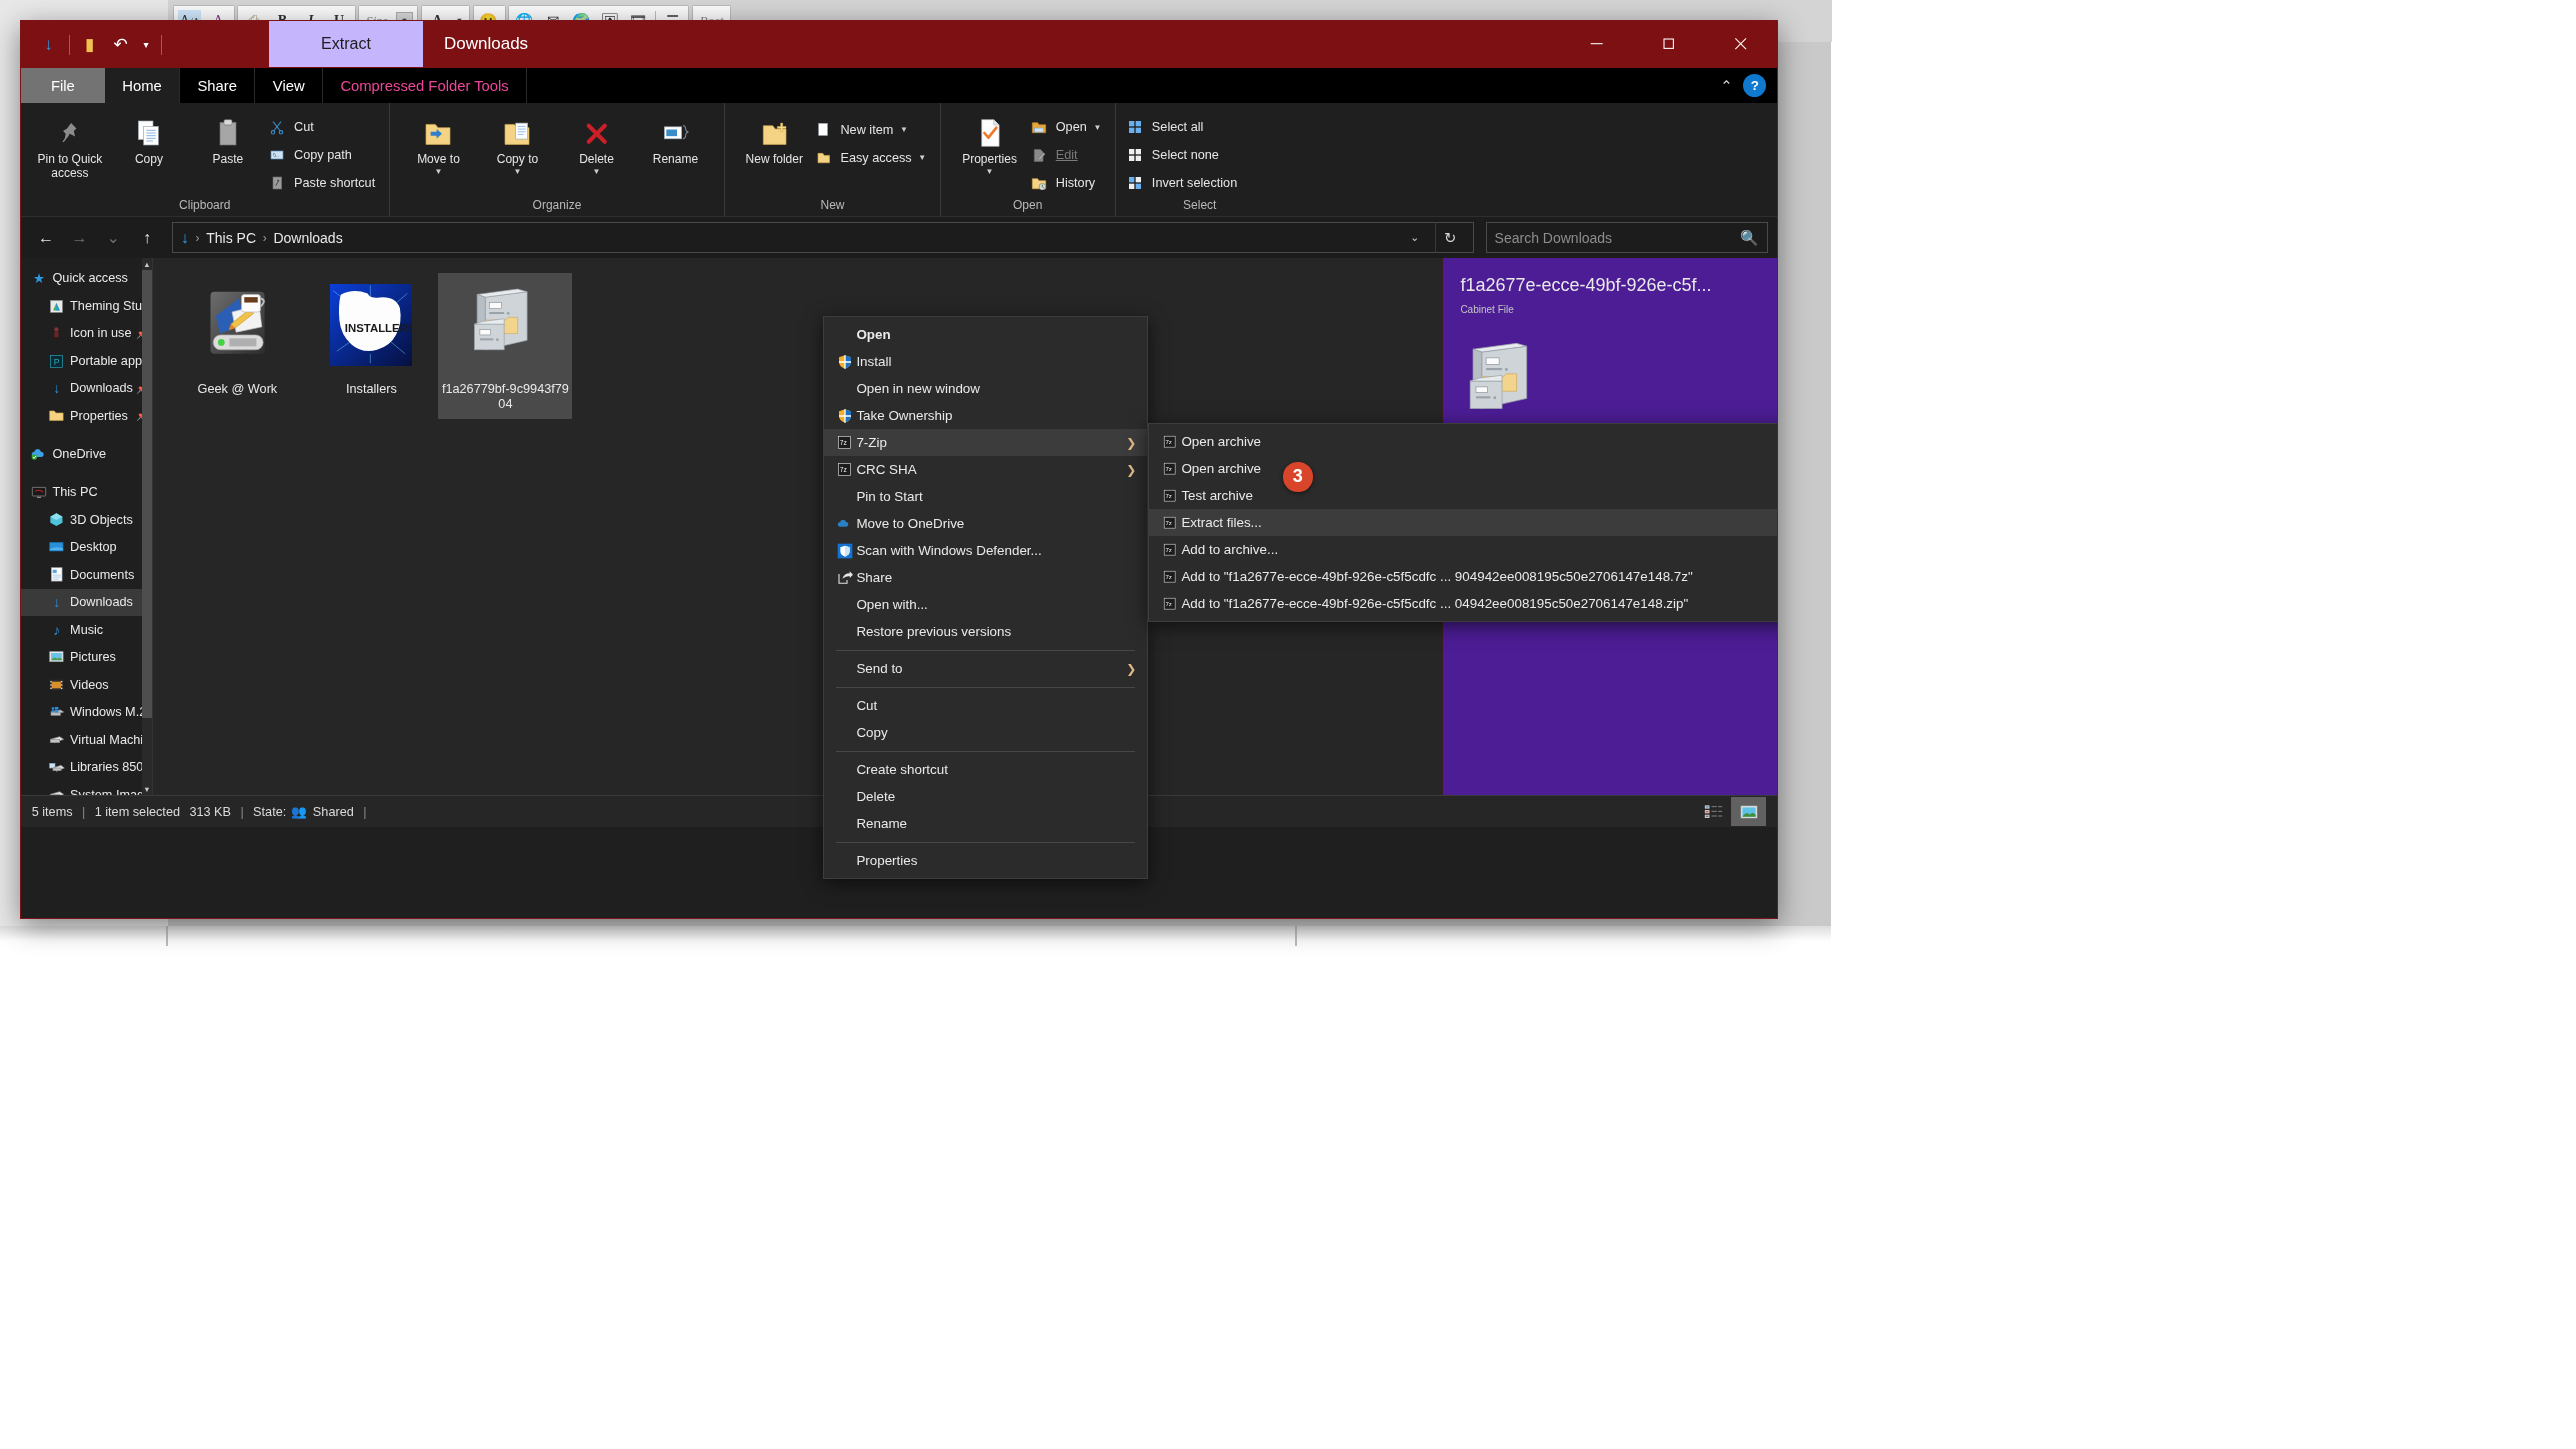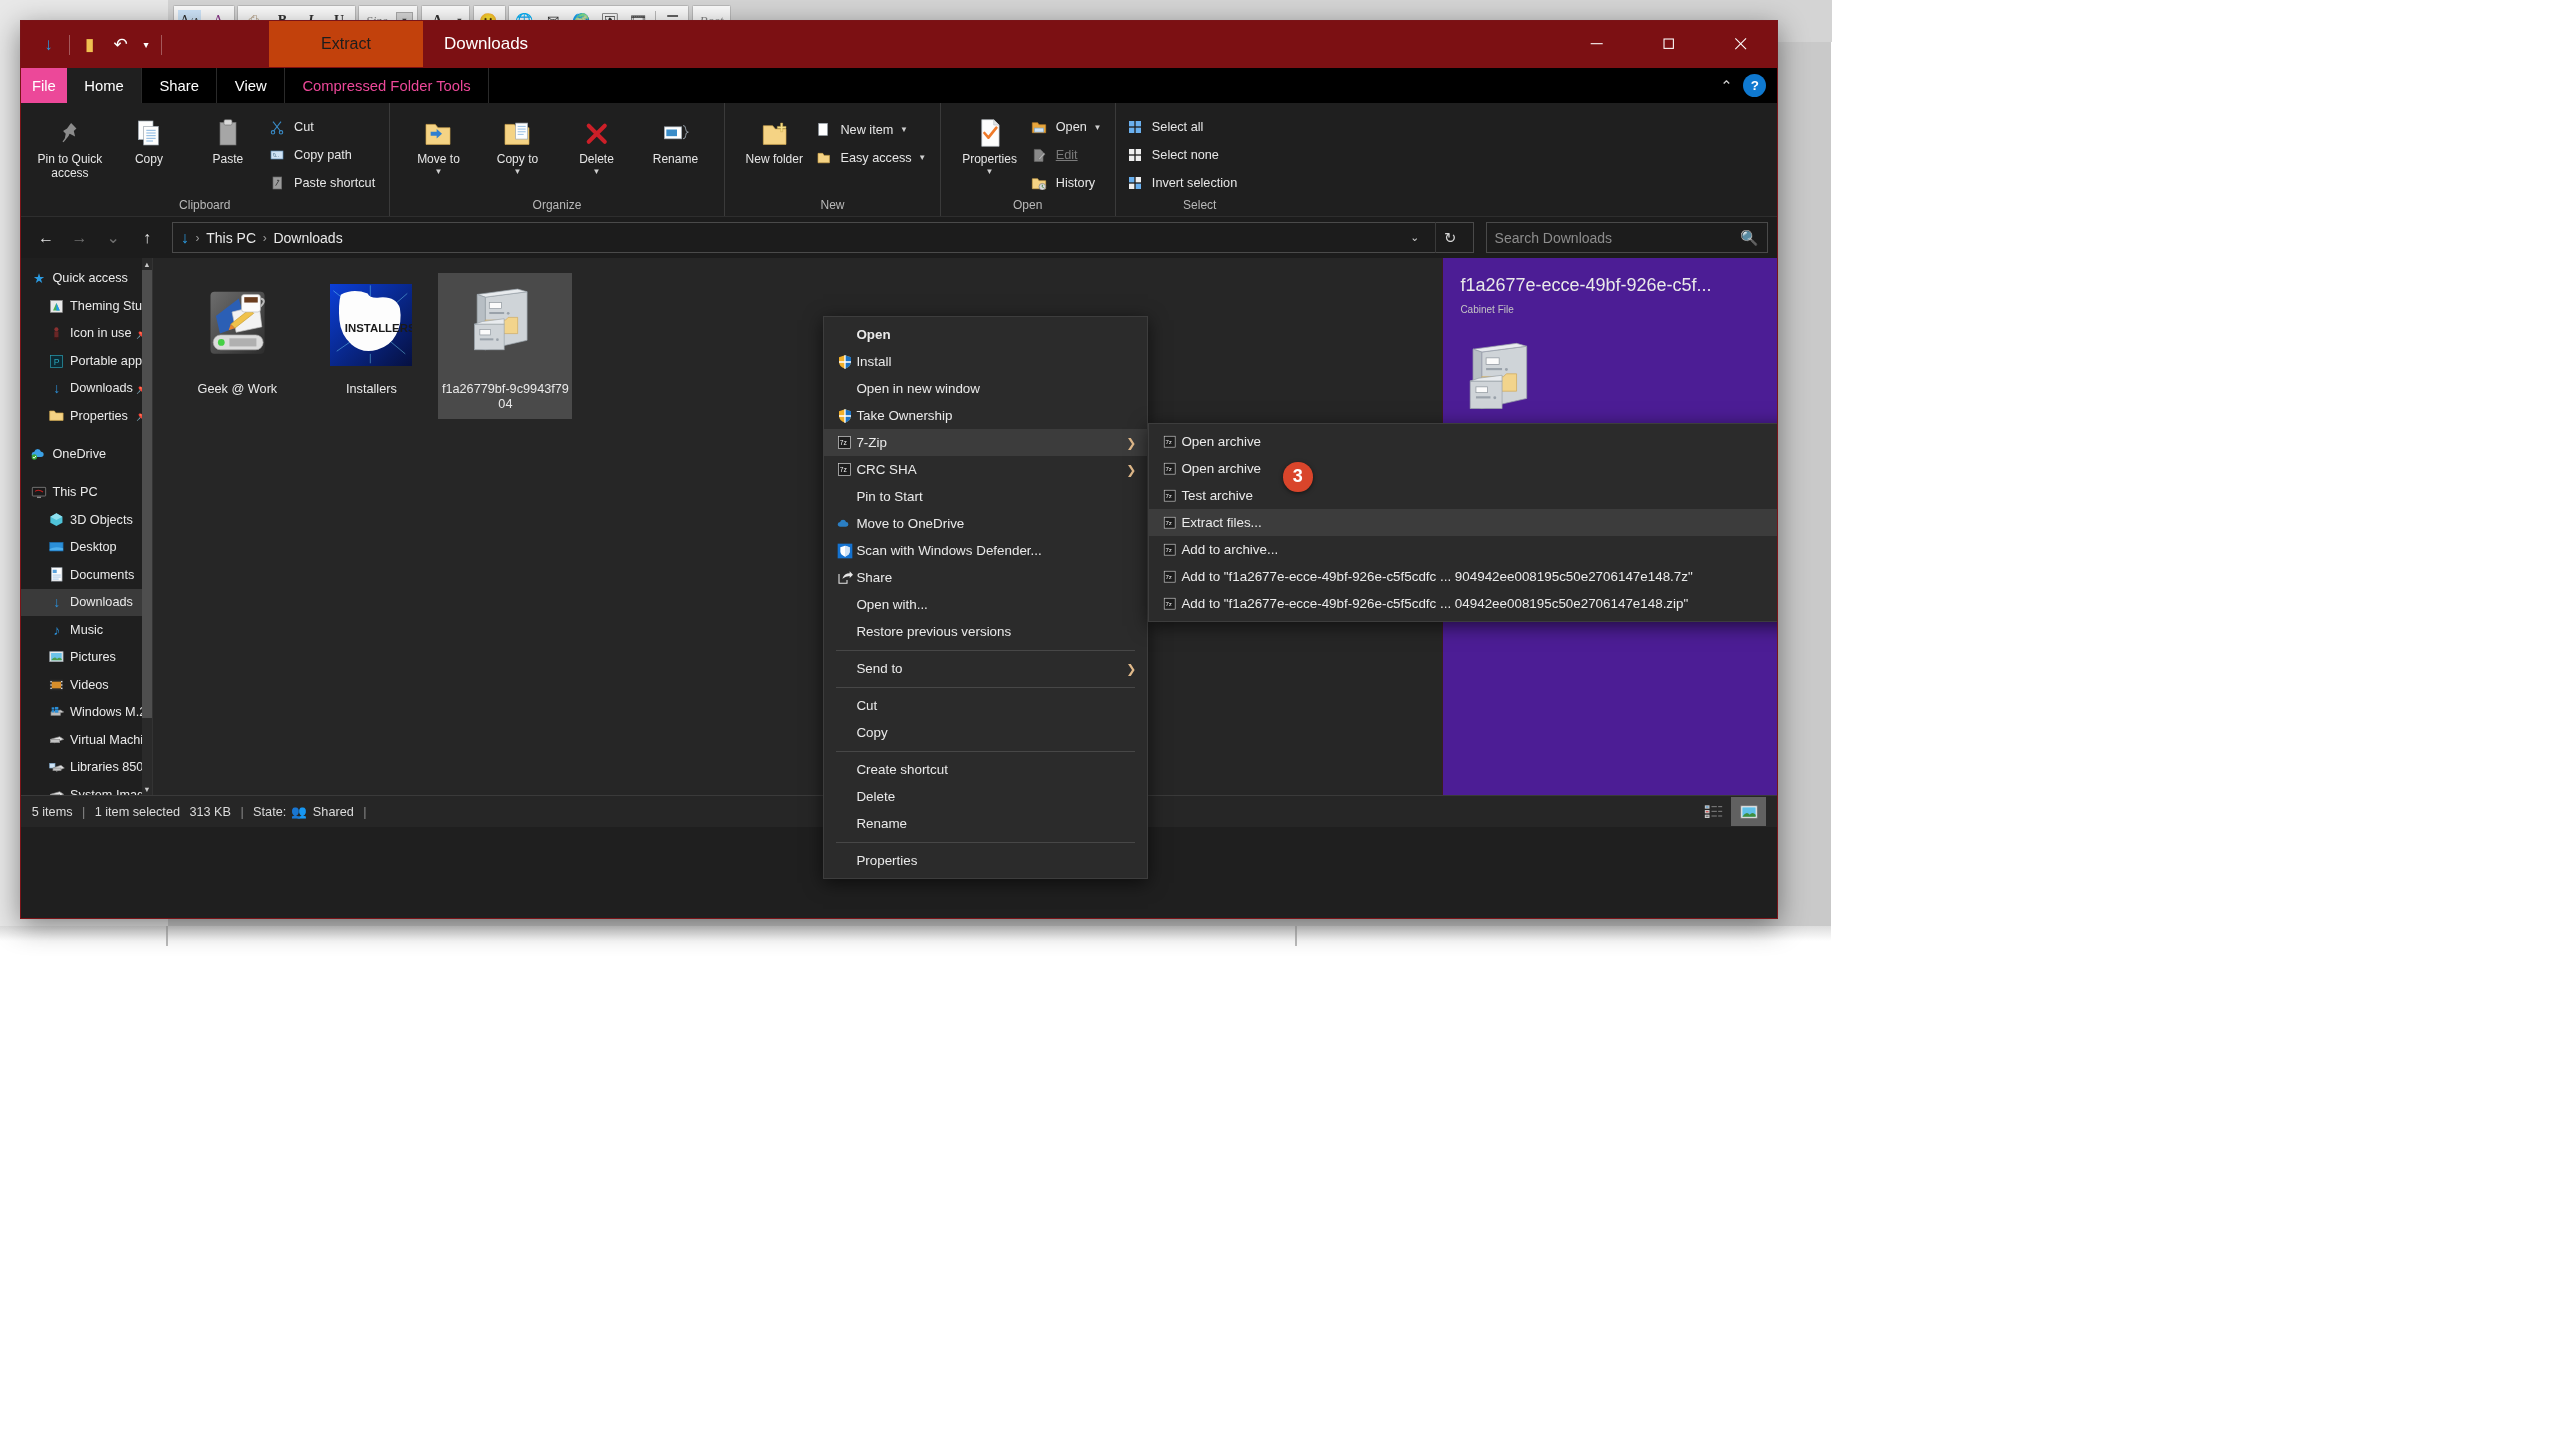--- a/index.html
+++ b/index.html
@@ -106,21 +106,21 @@
     width: 31px; height: 32px;
     display: flex; align-items: center; justify-content: center;
     font-size: 17px; color: #ffffff;
   }
   .qat-sep { width: 0.7px; height: 20px; background: #a5585a; margin: 0 4.7px; }
   .qat-caret { width: 20px; font-size: 8.7px; }
   .title-extract {
     position: absolute;
     left: 248px; top: 0px;
     width: 154px; height: 46px;
-    background: #c2410c;
+    background: #c4b5fd;
     color: #1d1d1d;
     display: flex; align-items: center; justify-content: center;
     font-size: 16px;
   }
   .title-text {
     position: absolute;
     left: 423px; top: 0; height: 46px;
     display: flex; align-items: center;
     color: #ffffff; font-size: 17px;
   }
@@ -141,21 +141,21 @@
     background: #000000;
     display: flex; align-items: stretch;
     position: relative;
   }
   .rtab {
     display: flex; align-items: center;
     padding: 0 17.4px;
     color: #ffffff; font-size: 14.8px;
     border-right: 0.7px solid #2a2a2a;
   }
-  .rtab.file { background: #ec4899; border-right: none; padding: 0 11px; }
+  .rtab.file { background: #737373; border-right: none; padding: 0 30px; }
   .rtab.active { background: #1f1f1f; }
   .rtab.ctx {
     color: #ec4899;
   }
   .ribbon-right {
     position: absolute; right: 10.7px; top: 0; height: 35px;
     display: flex; align-items: center; gap: 10.7px;
   }
   .chev-up { color: #cfcfcf; font-size: 14.8px; }
   .help-btn {

